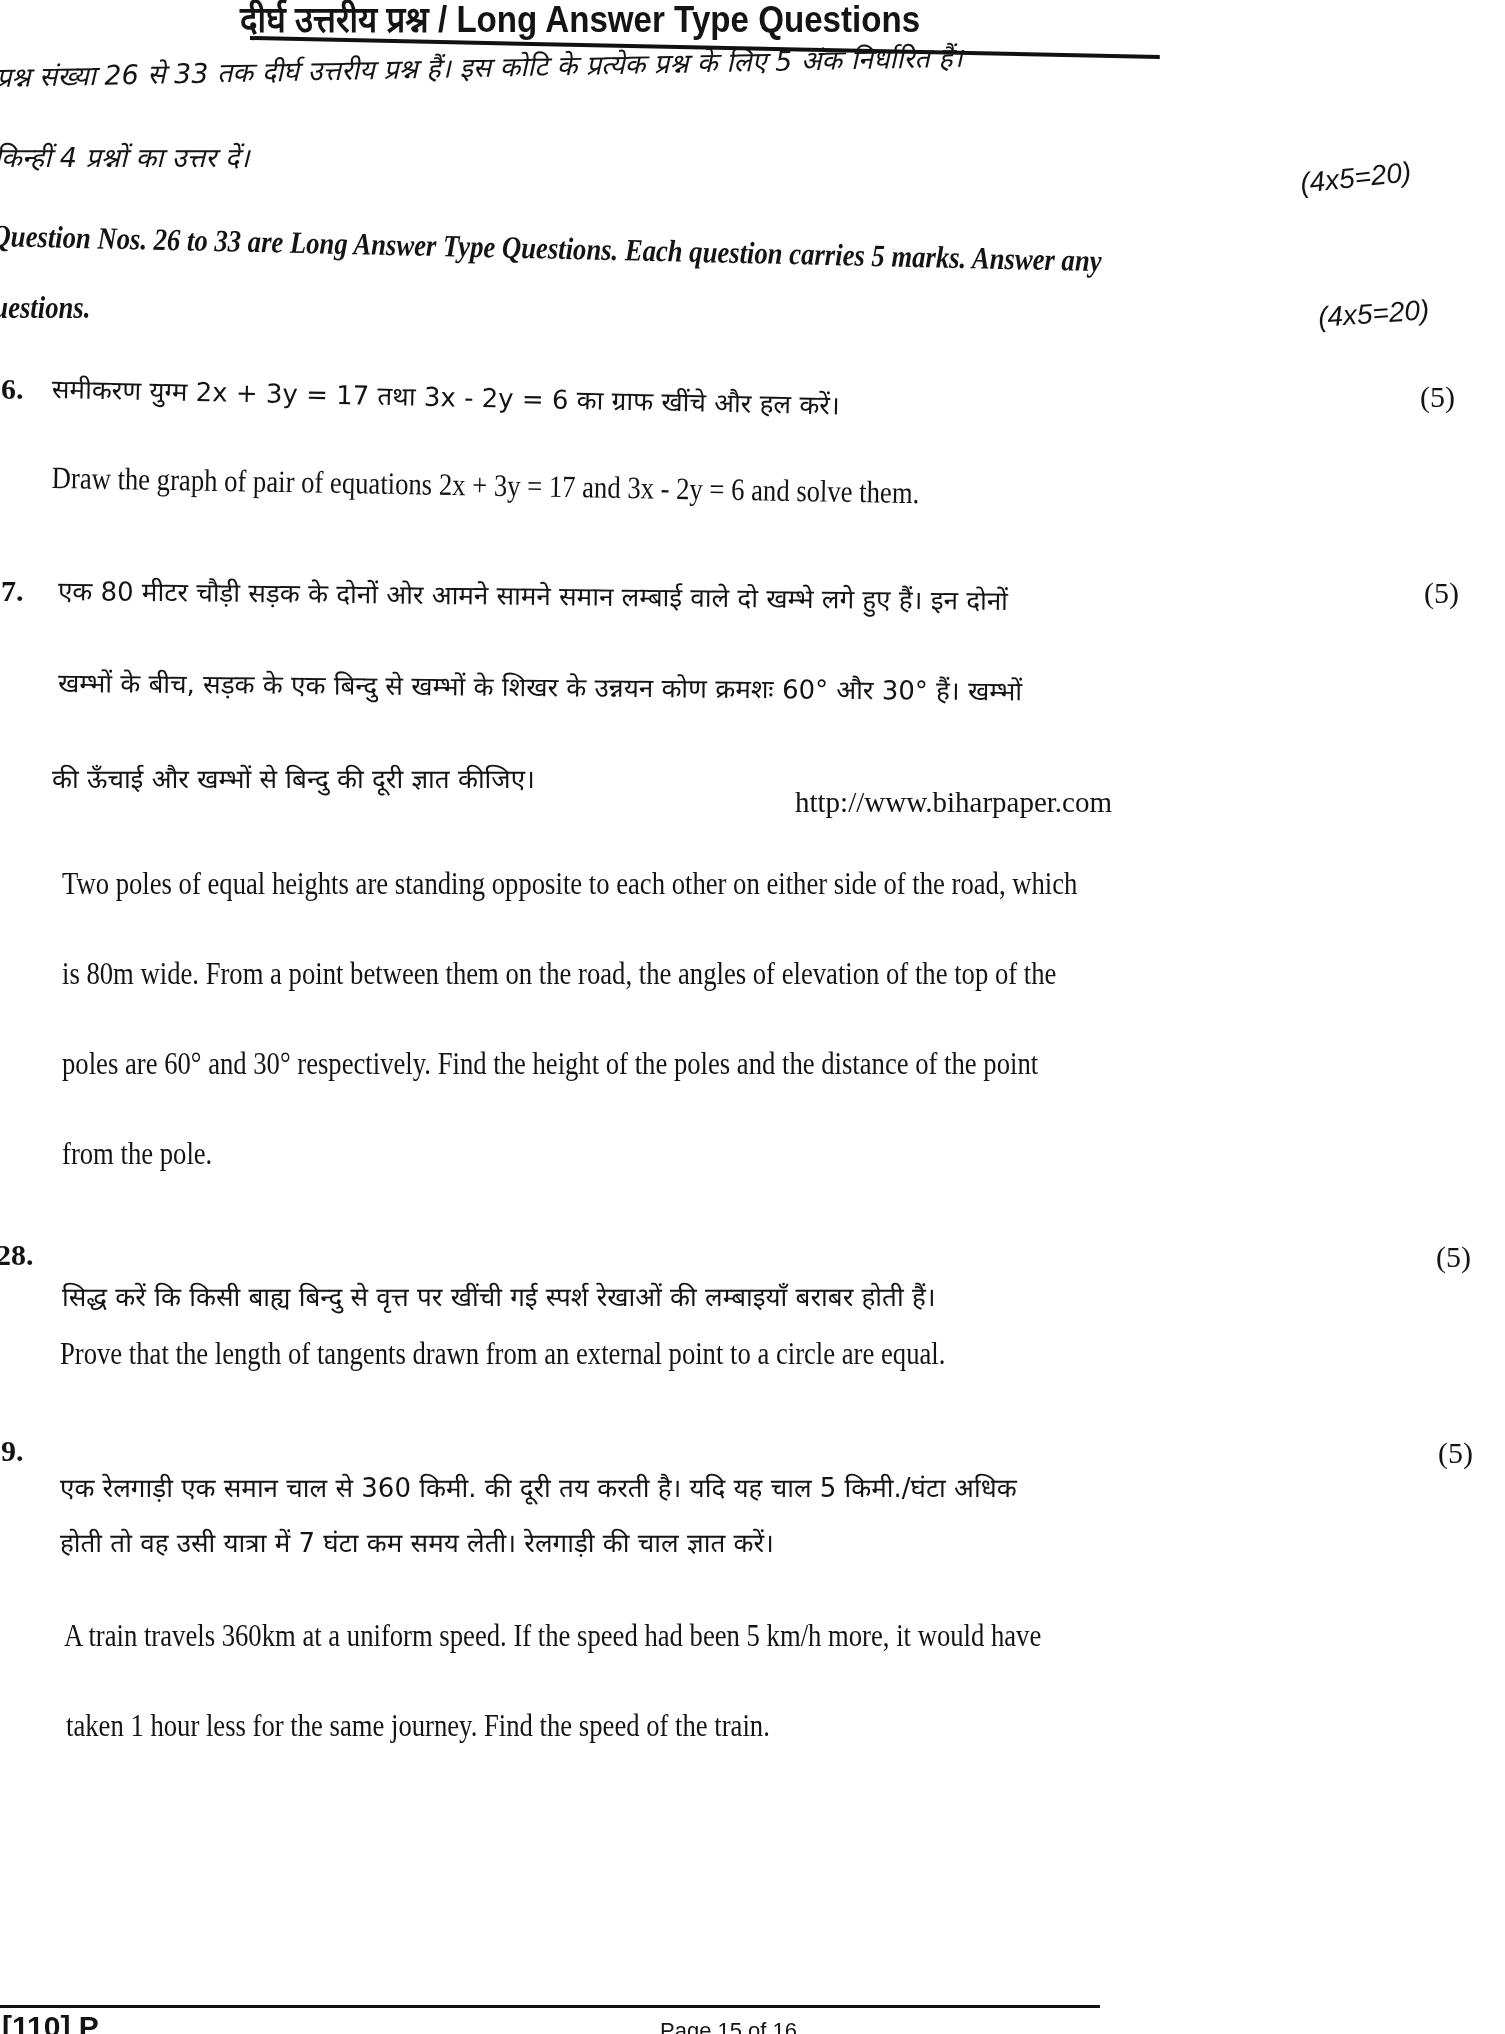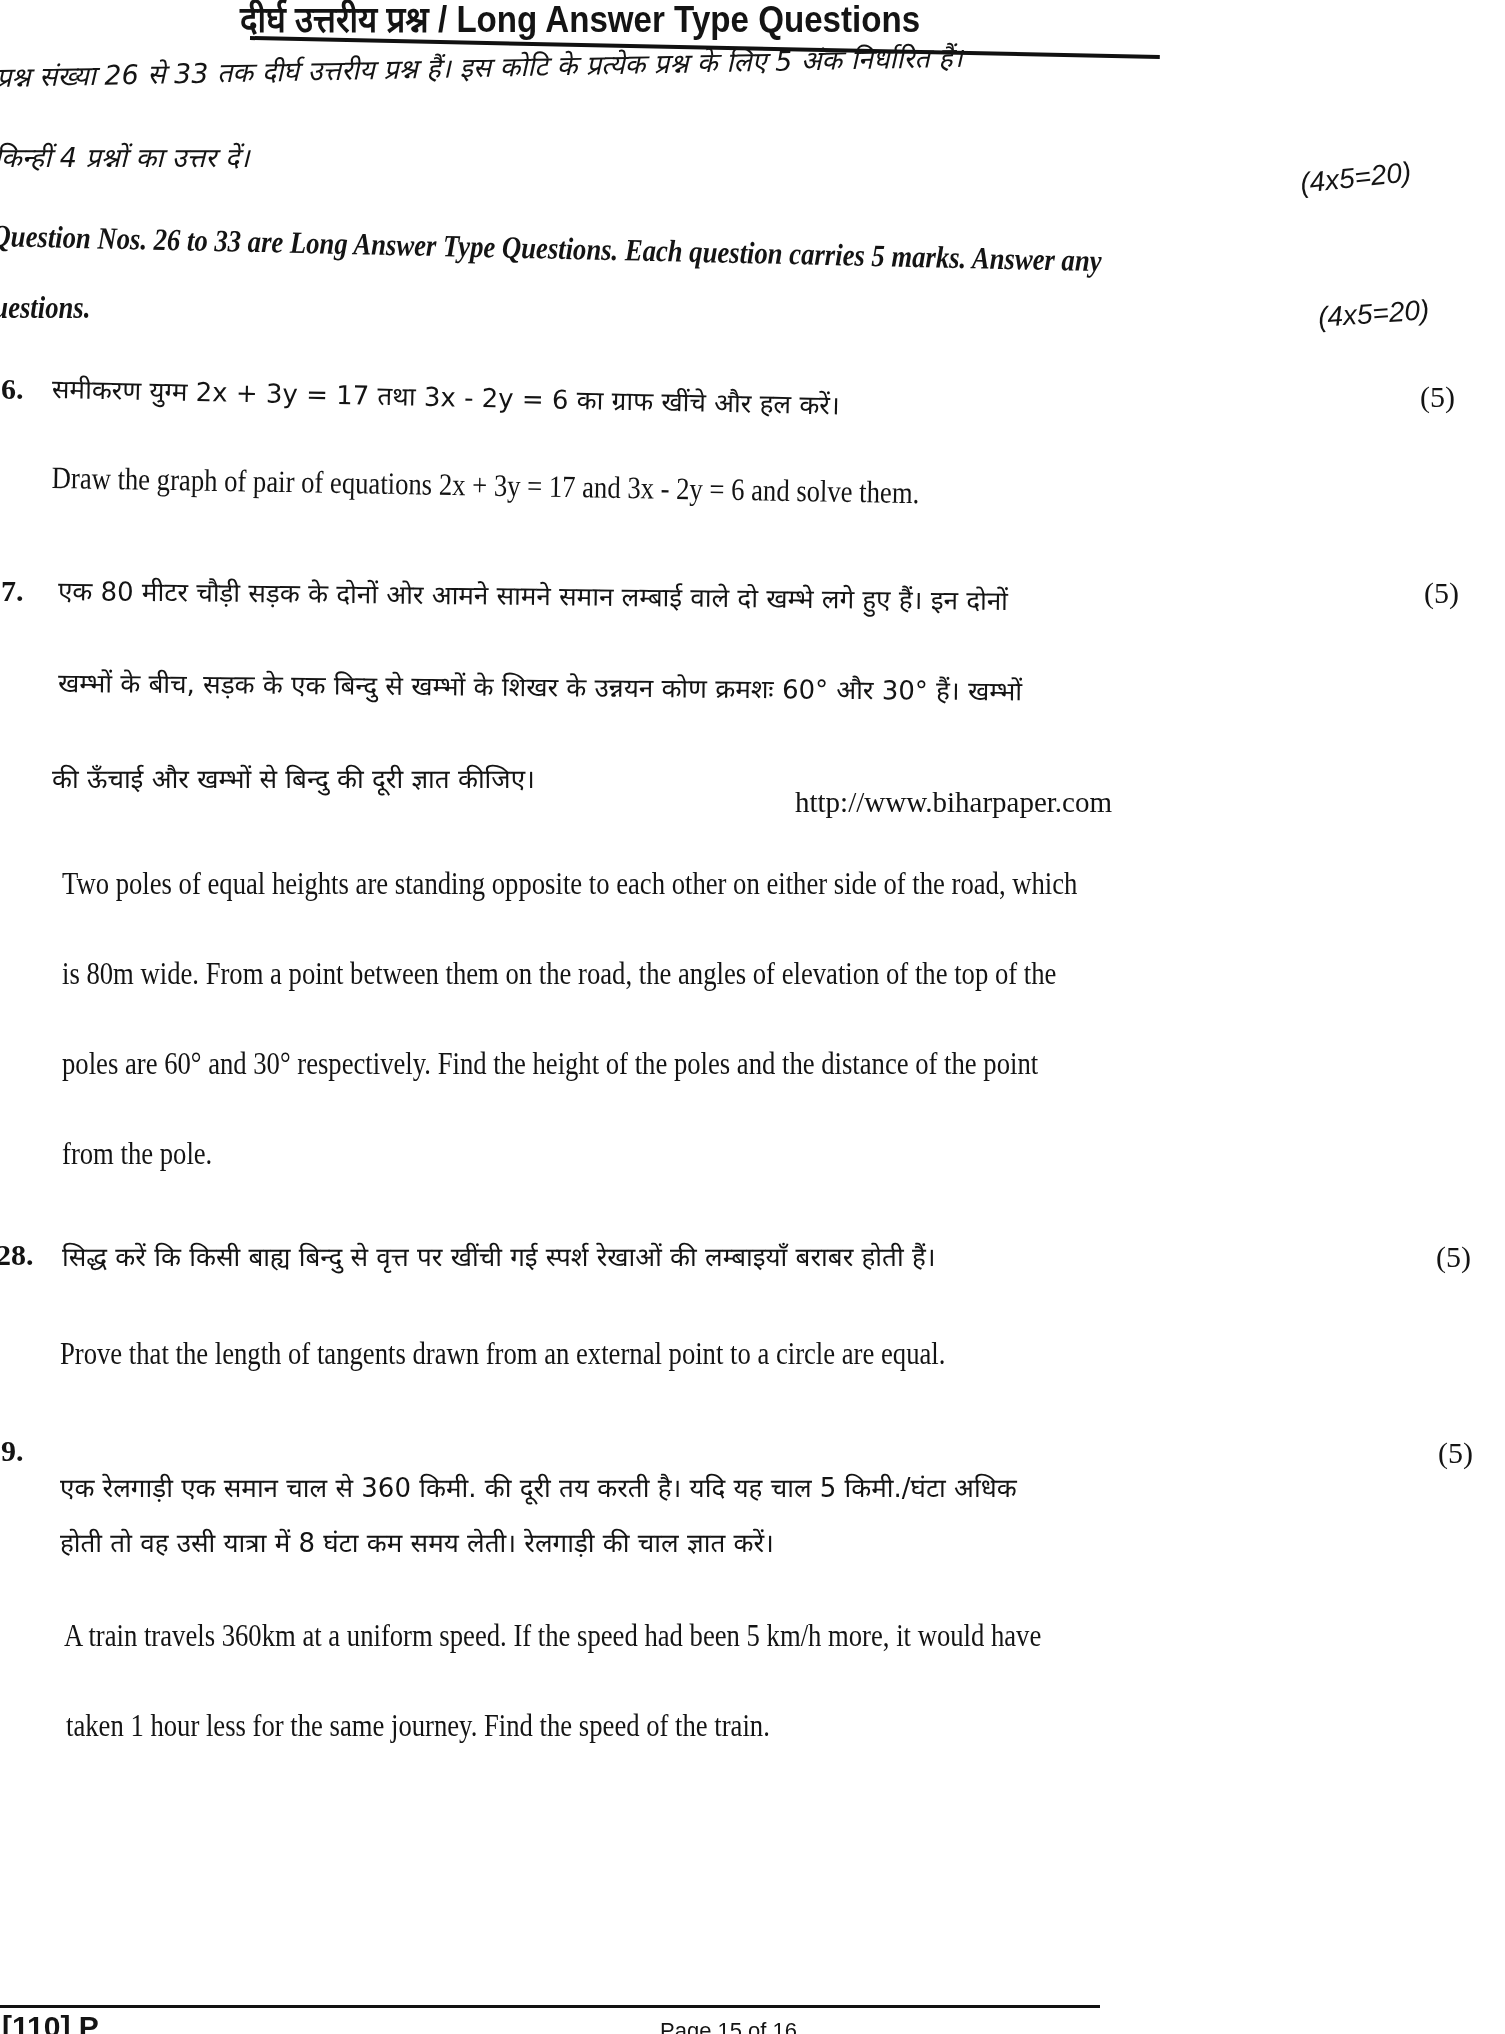--- a/index.html
+++ b/index.html
@@ -49,26 +49,26 @@
 <div class="abs marks" style="left:1424px; top:576px;">(5)</div>
 <div class="abs hi" style="left:58px; top:664px; transform:rotate(0.5deg); transform-origin:left;">खम्भों के बीच, सड़क के एक बिन्दु से खम्भों के शिखर के उन्नयन कोण क्रमशः 60° और 30° हैं। खम्भों</div>
 <div class="abs hi" style="left:52px; top:760px;">की ऊँचाई और खम्भों से बिन्दु की दूरी ज्ञात कीजिए।</div>
 <div class="abs url" style="left:795px; top:786px;text-align:right;">http://www.biharpaper.com</div>
 <div class="abs en" style="left:62px; top:866px; transform:scaleX(0.86); transform-origin:left top;">Two poles of equal heights are standing opposite to each other on either side of the road, which</div>
 <div class="abs en" style="left:62px; top:956px; transform:scaleX(0.86); transform-origin:left top;">is 80m wide. From a point between them on the road, the angles of elevation of the top of the</div>
 <div class="abs en" style="left:62px; top:1046px; transform:scaleX(0.86); transform-origin:left top;">poles are 60° and 30° respectively. Find the height of the poles and the distance of the point</div>
 <div class="abs en" style="left:62px; top:1136px; transform:scaleX(0.86); transform-origin:left top;">from the pole.</div>
 
 <div class="abs num" style="left:-4px; top:1238px;">28.</div>
-<div class="abs hi" style="left:62px; top:1238px;">सिद्ध करें कि किसी बाह्य बिन्दु से वृत्त पर खींची गई स्पर्श रेखाओं की लम्बाइयाँ बराबर होती हैं।</div>
+<div class="abs hi" style="left:62px; top:1278px;">सिद्ध करें कि किसी बाह्य बिन्दु से वृत्त पर खींची गई स्पर्श रेखाओं की लम्बाइयाँ बराबर होती हैं।</div>
 <div class="abs marks" style="left:1436px; top:1240px;">(5)</div>
 <div class="abs en" style="left:60px; top:1336px; transform:scaleX(0.86); transform-origin:left top;">Prove that the length of tangents drawn from an external point to a circle are equal.</div>
 
 <div class="abs num" style="left:-14px; top:1434px;">29.</div>
 <div class="abs hi" style="left:60px; top:1432px;margin-top:37px;">एक रेलगाड़ी एक समान चाल से 360 किमी. की दूरी तय करती है। यदि यह चाल 5 किमी./घंटा अधिक</div>
 <div class="abs marks" style="left:1438px; top:1436px;">(5)</div>
-<div class="abs hi" style="left:60px; top:1524px;">होती तो वह उसी यात्रा में 8 घंटा कम समय लेती। रेलगाड़ी की चाल ज्ञात करें।</div>
+<div class="abs hi" style="left:60px; top:1524px;">होती तो वह उसी यात्रा में 7 घंटा कम समय लेती। रेलगाड़ी की चाल ज्ञात करें।</div>
 <div class="abs en" style="left:64px; top:1618px; transform:scaleX(0.86); transform-origin:left top;">A train travels 360km at a uniform speed. If the speed had been 5 km/h more, it would have</div>
 <div class="abs en" style="left:66px; top:1708px; transform:scaleX(0.86); transform-origin:left top;">taken 1 hour less for the same journey. Find the speed of the train.</div>
 
 <div class="abs footer-rule"></div>
 <div class="abs footer-code">[110] P</div>
 <div class="abs footer-page">Page 15 of 16</div>
 
 </body></html>

